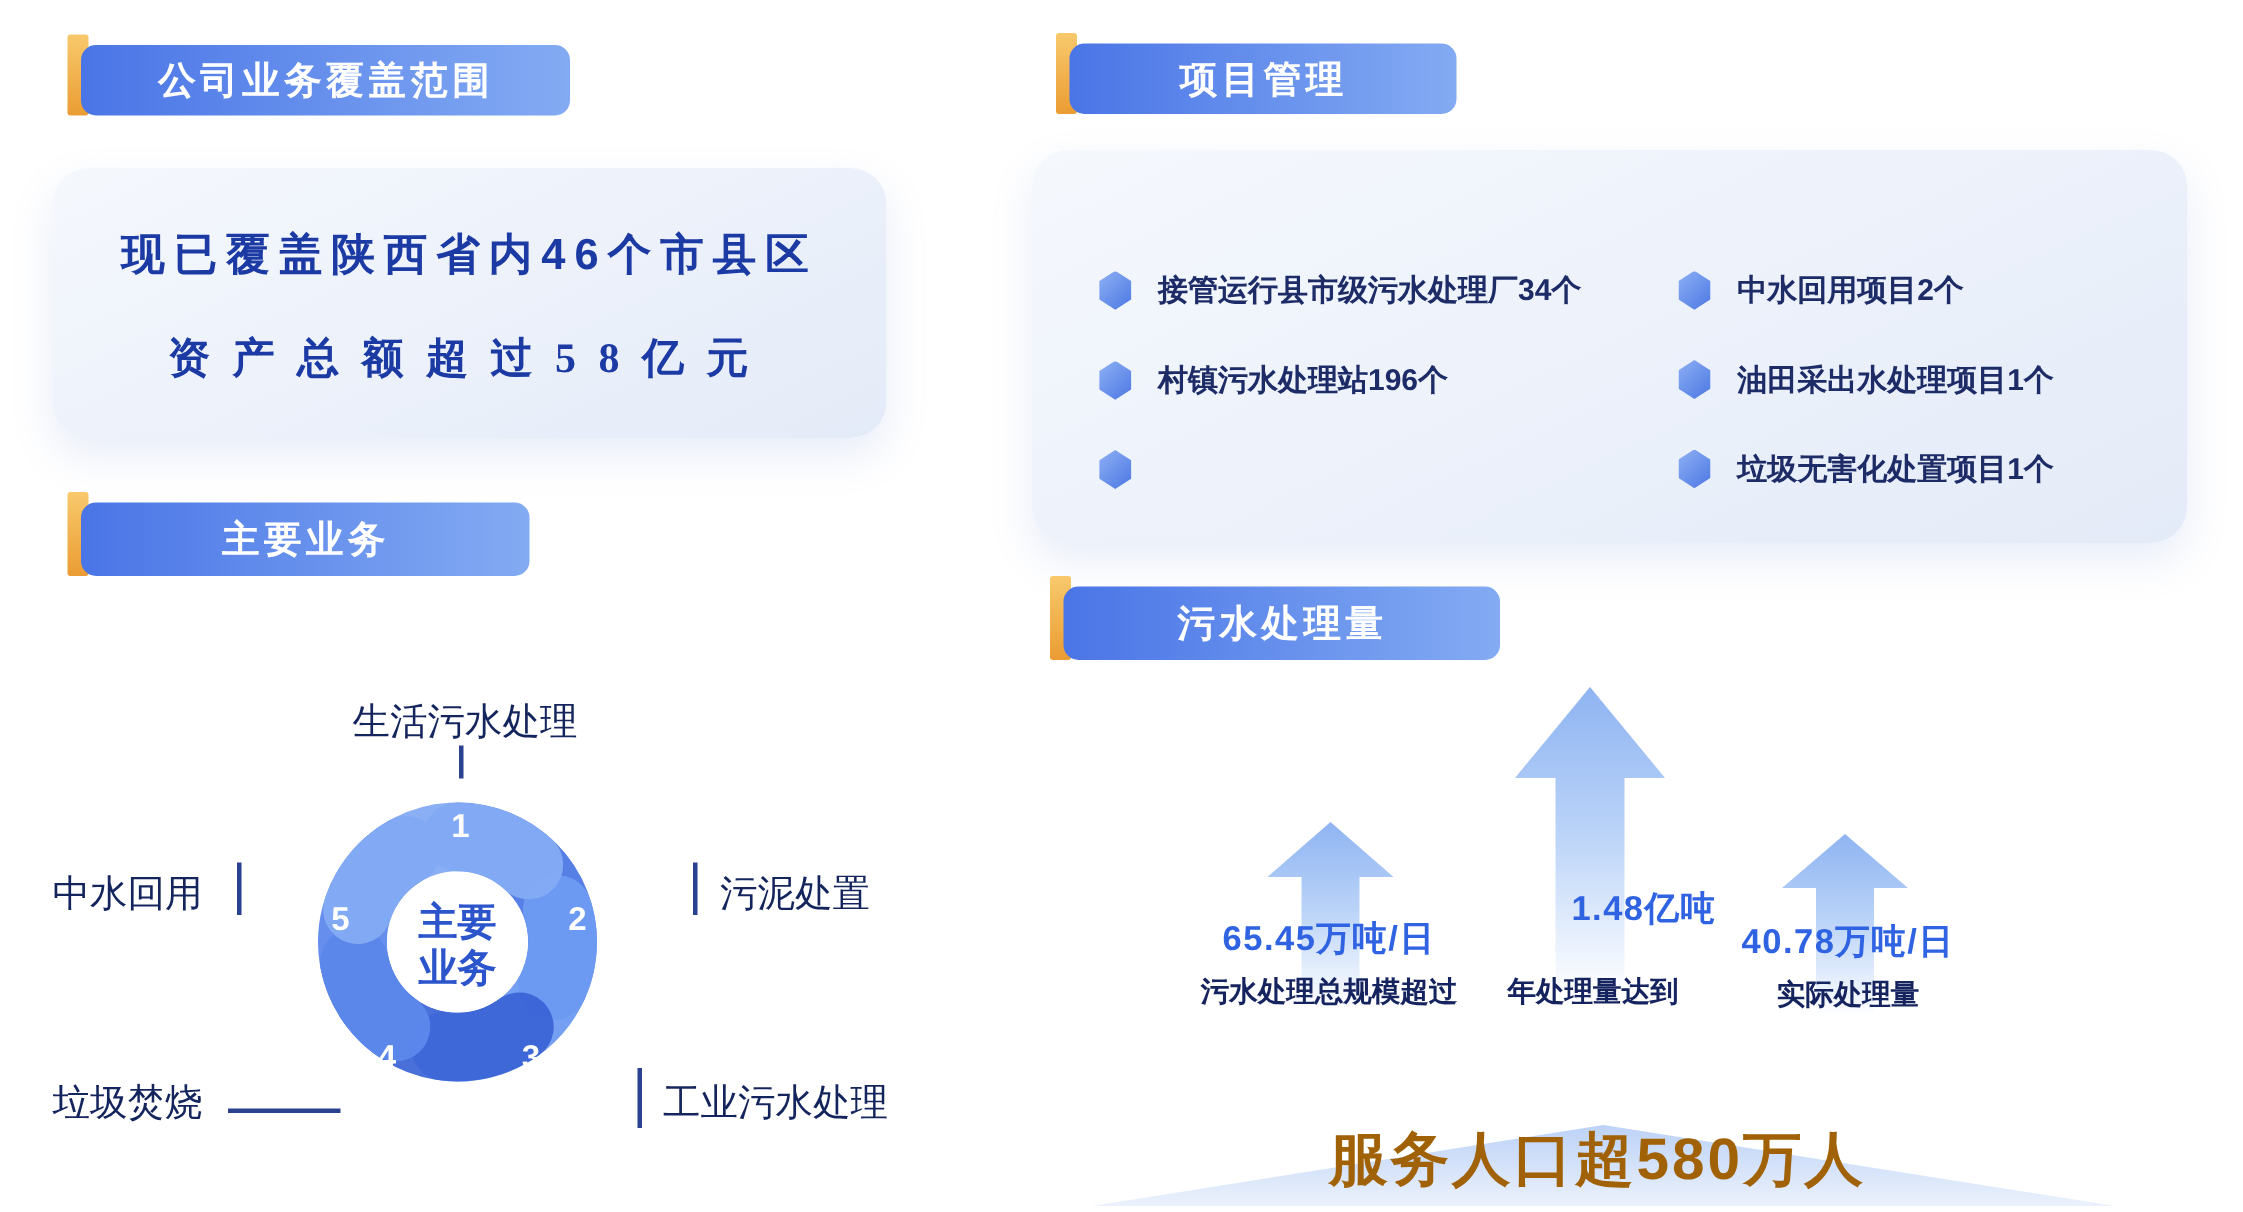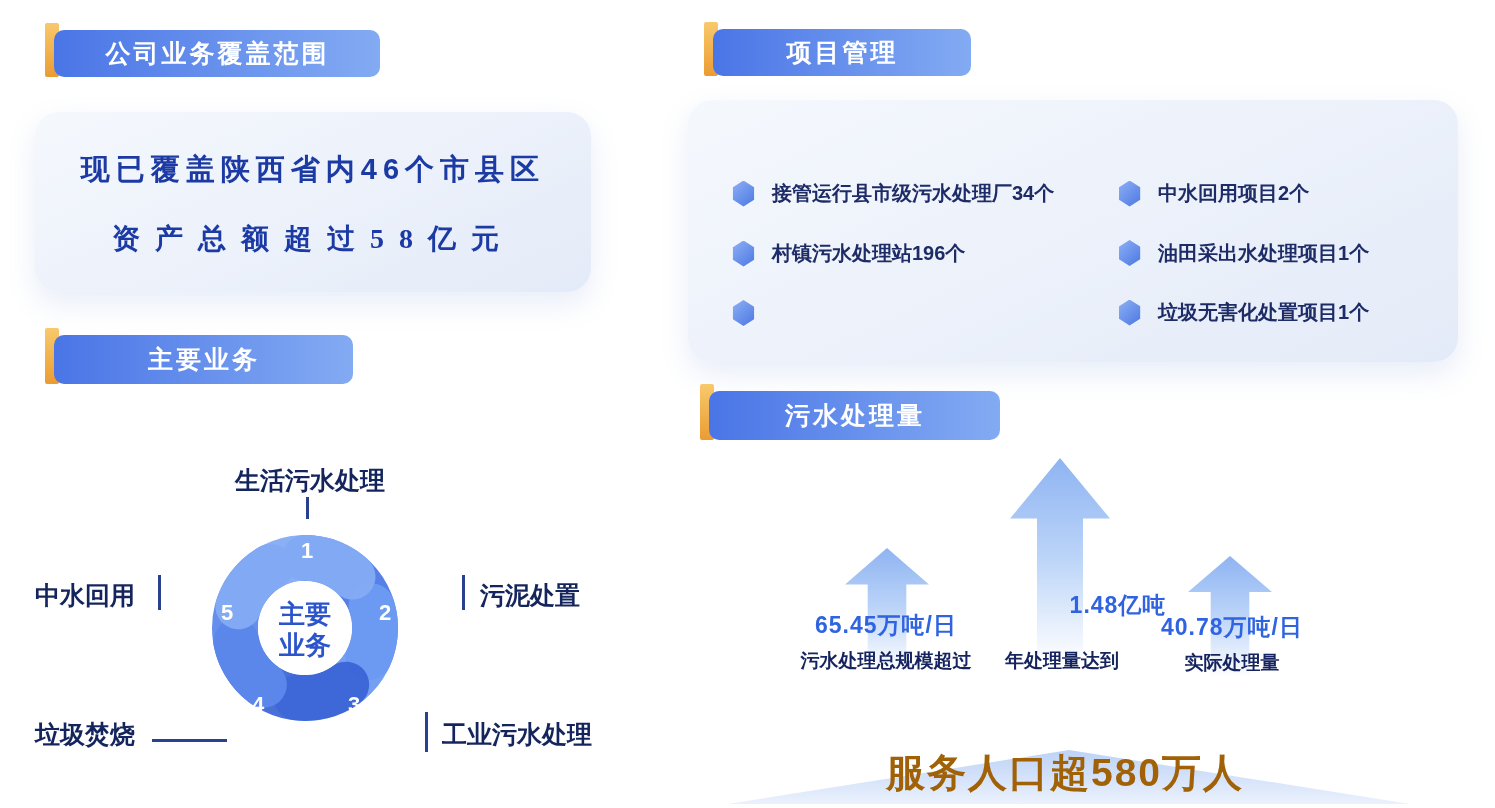--- a/index.html
+++ b/index.html
@@ -56,21 +56,21 @@
 
   
   .wheel-center {
     position:absolute; left:273px; top:599px; width:64px;
     text-align:center; font-size:26px; line-height:1.2; font-weight:bold; color:#2c55cc;
   }
   .wheel-num {
     position:absolute; width:26px; text-align:center;
     color:#ffffff; font-weight:bold; font-size:22px;
   }
-  .wheel-label { position:absolute; font-size:25px; font-weight:bold; color:#14245c; }
+  .wheel-label { position:absolute; font-size:25px; font-weight:normal; color:#14245c; }
   .tick-v { position:absolute; width:3px; background:#2a418f; }
   .tick-h { position:absolute; height:3px; background:#2a418f; }
 
   
   .arrow {
     position:absolute;
     clip-path:polygon(50% 0, 100% 30%, 73% 30%, 73% 100%, 27% 100%, 27% 30%, 0 30%);
     background:linear-gradient(180deg,#8fb4f2 0%,#bad3f8 48%, rgba(229,238,252,0.08) 100%);
   }
   .stat-value {
@@ -190,21 +190,21 @@
     <span class="bar"></span>
     <span class="bg"></span>
     <span class="label">污水处理量</span>
   </div>
 
   <div class="arrow" style="left:845px;top:548px;width:84px;height:122px;"></div>
   <div class="arrow" style="left:1010px;top:458px;width:100px;height:202px;"></div>
   <div class="arrow" style="left:1188px;top:556px;width:84px;height:120px;"></div>
 
   <div class="stat-value" style="left:791px;top:610px;">65.45万吨/日</div>
-  <div class="stat-value" style="left:1023px;top:590px;">1.48亿吨</div>
+  <div class="stat-value" style="left:1001px;top:590px;">1.48亿吨</div>
   <div class="stat-value" style="left:1137px;top:612px;">40.78万吨/日</div>
 
   <div class="stat-label" style="left:947px;top:648px;">年处理量达到</div>
   <div class="stat-label" style="left:771px;top:648px;">污水处理总规模超过</div>
   <div class="stat-label" style="left:1117px;top:650px;">实际处理量</div>
 
   <div class="footer-big">服务人口超580万人</div>
   <div class="base-tri"></div>
 
 </div>

